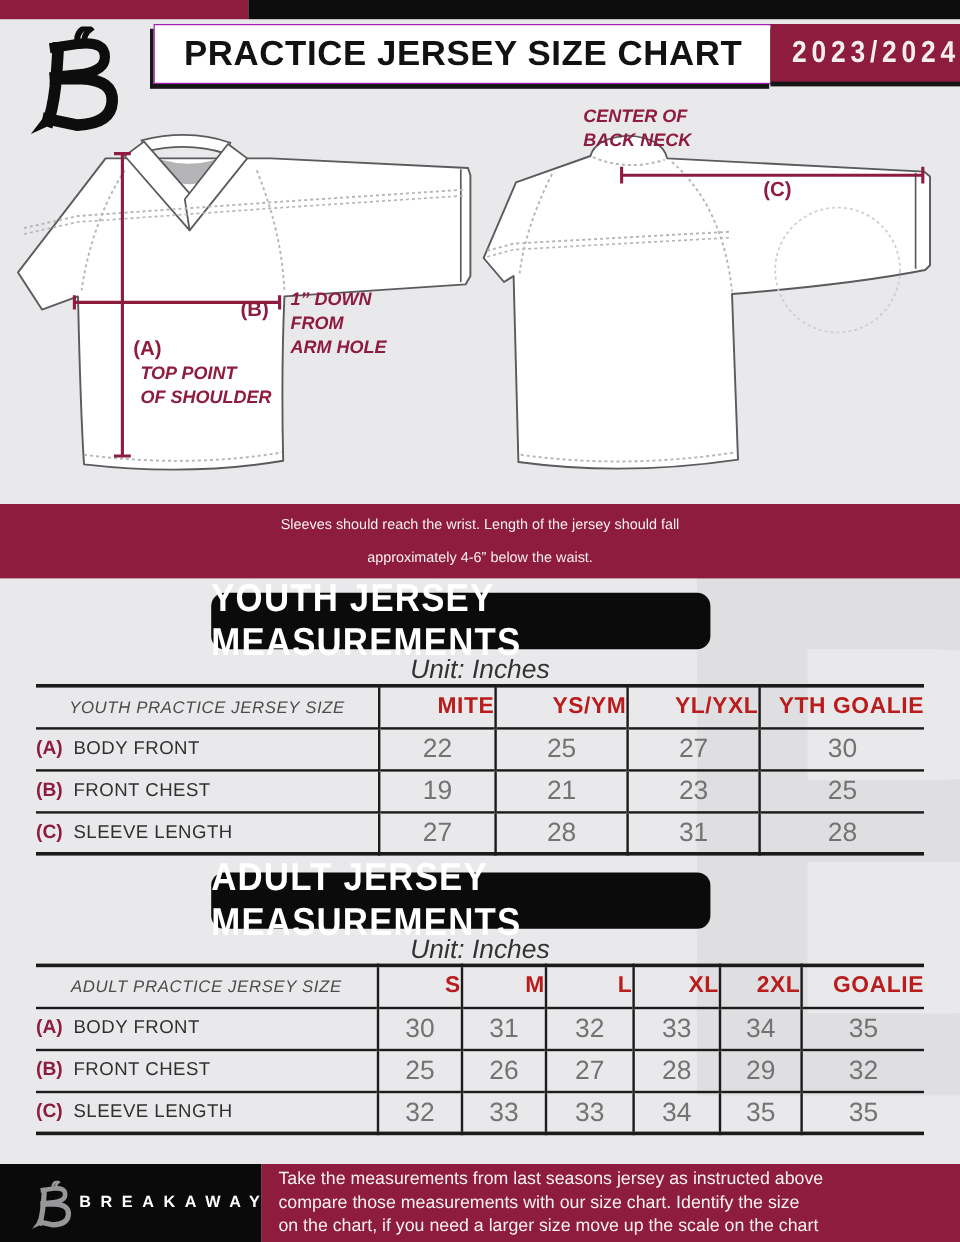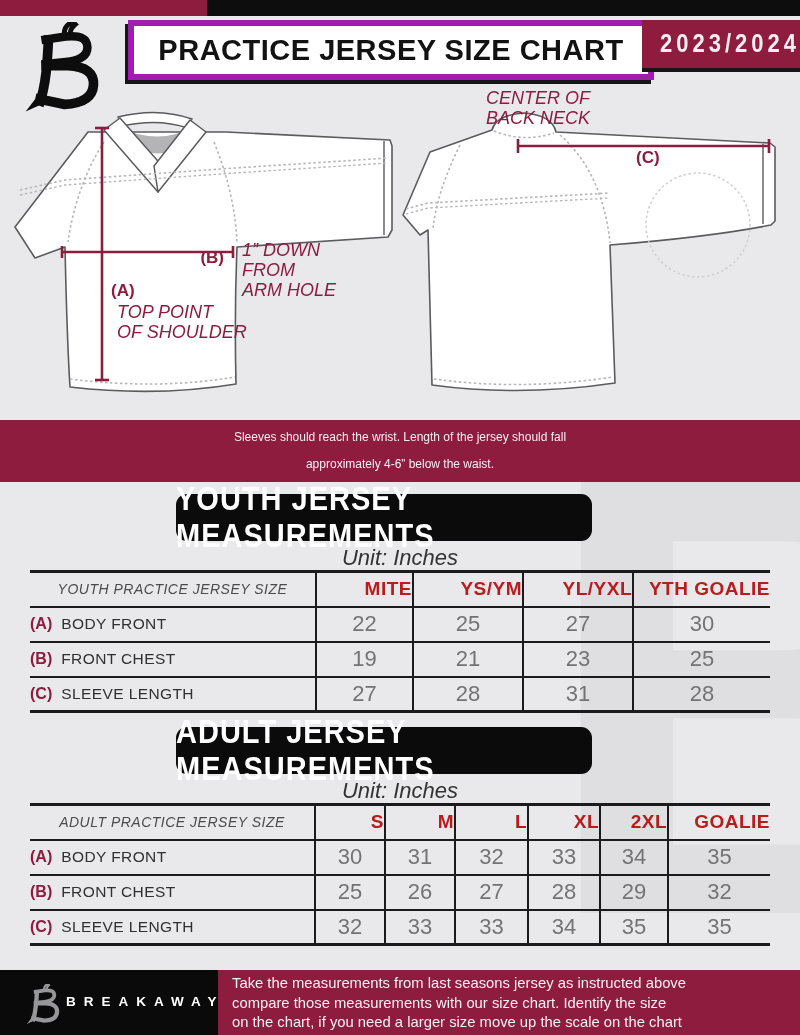--- a/index.html
+++ b/index.html
@@ -3,34 +3,34 @@
 <meta charset="utf-8">
 <style>
   html,body{margin:0;padding:0;}
   .page{position:relative;width:800px;height:1035px;background:#e9e9eb;overflow:hidden;
         font-family:"Liberation Sans",sans-serif;}
 
   
   .strip-maroon{position:absolute;left:0;top:0;width:207px;height:16px;background:#8e1c3f;z-index:2;}
   .strip-black{position:absolute;left:207px;top:0;width:593px;height:16px;background:#0d0d0d;z-index:2;}
   .title-box{position:absolute;left:128px;top:20px;width:514px;height:48px;background:#ffffff;
-             border:6px solid #a21caf;box-shadow:-3px 4px 0 #161616;display:flex;align-items:center;
+             border:1px solid #a21caf;box-shadow:-3px 4px 0 #161616;display:flex;align-items:center;
              justify-content:center;z-index:3;}
   .title-box span{font-size:29px;font-weight:800;color:#121212;letter-spacing:.5px;}
   .season-box{position:absolute;left:642px;top:20px;width:158px;height:48px;background:#8e1c3f;
               box-shadow:0 4px 0 #161616;display:flex;align-items:center;justify-content:flex-end;z-index:3;}
   .season-box span{font-size:22px;font-weight:700;color:#f5eef1;letter-spacing:4px;transform:scaleY(1.15);}
   .logo-main{position:absolute;left:24px;top:22px;z-index:3;}
   .logo-footer{position:absolute;left:26px;top:984px;z-index:4;}
 
   
   .jersey-svg{position:absolute;z-index:1;}
   .anno{position:absolute;color:#8e1c3f;z-index:2;}
   .anno-key{font-weight:800;font-size:17px;}
-  .anno-note{font-style:italic;font-size:18px;line-height:20px;white-space:pre-line;font-weight:400;}
+  .anno-note{font-style:italic;font-size:15px;line-height:20px;white-space:pre-line;font-weight:700;}
 
   
   .notice{position:absolute;left:0;top:420px;width:800px;height:62px;background:#8e1c3f;
           display:flex;align-items:center;justify-content:center;text-align:center;z-index:2;}
   .notice span{color:#f6eff2;font-size:12px;line-height:27px;white-space:pre-line;}
 
   
   .section-banner{position:absolute;left:176px;width:416px;height:47px;background:#0b0b0b;
                   border-radius:11px;display:flex;align-items:center;justify-content:center;z-index:2;}
   .section-banner span{color:#ffffff;font-size:29px;font-weight:700;letter-spacing:1px;transform:scaleY(1.12);}

